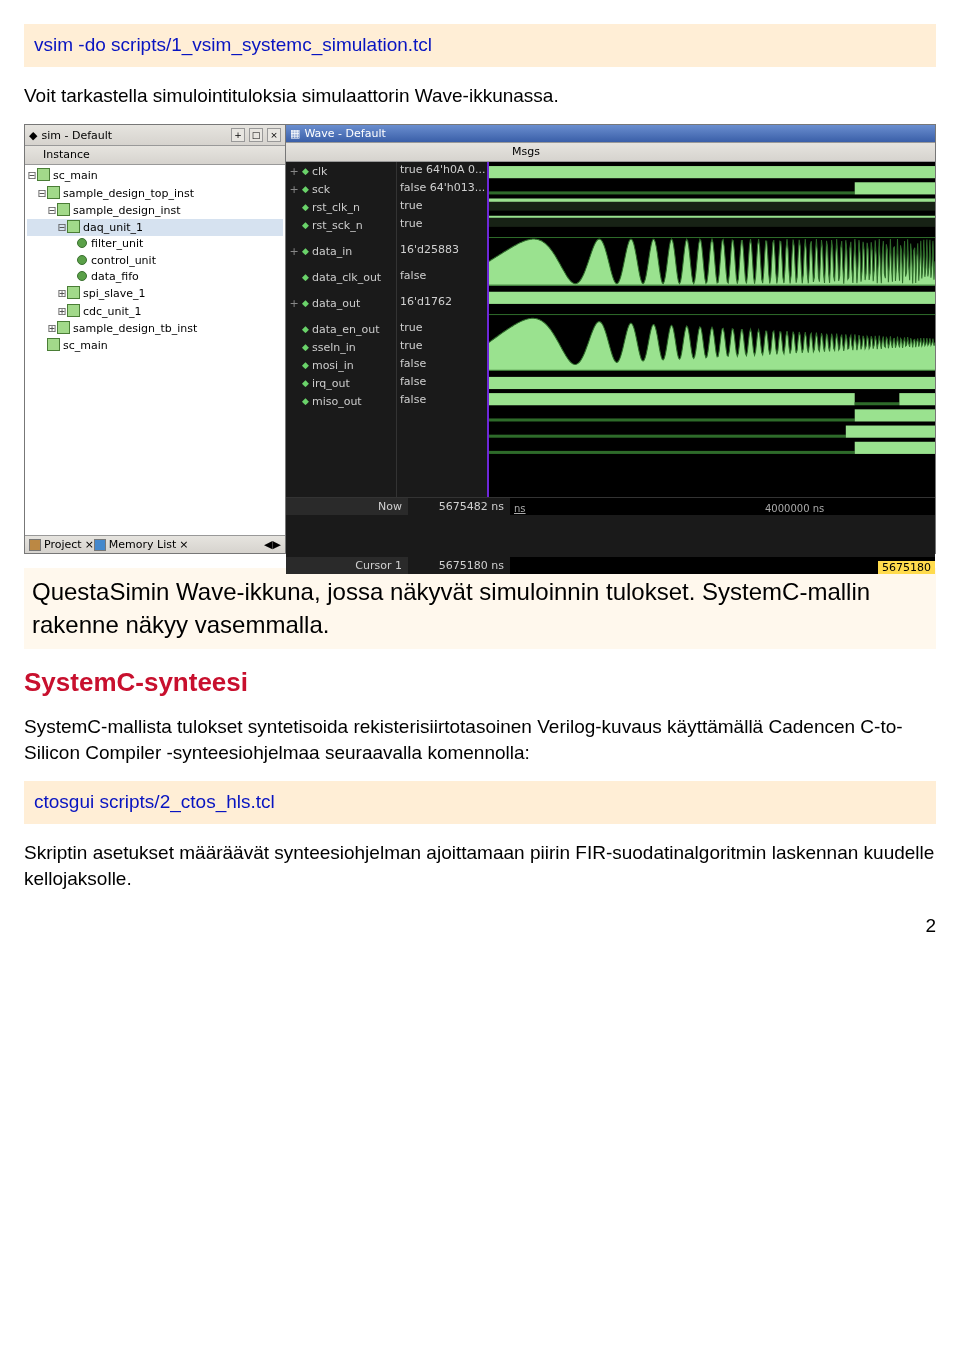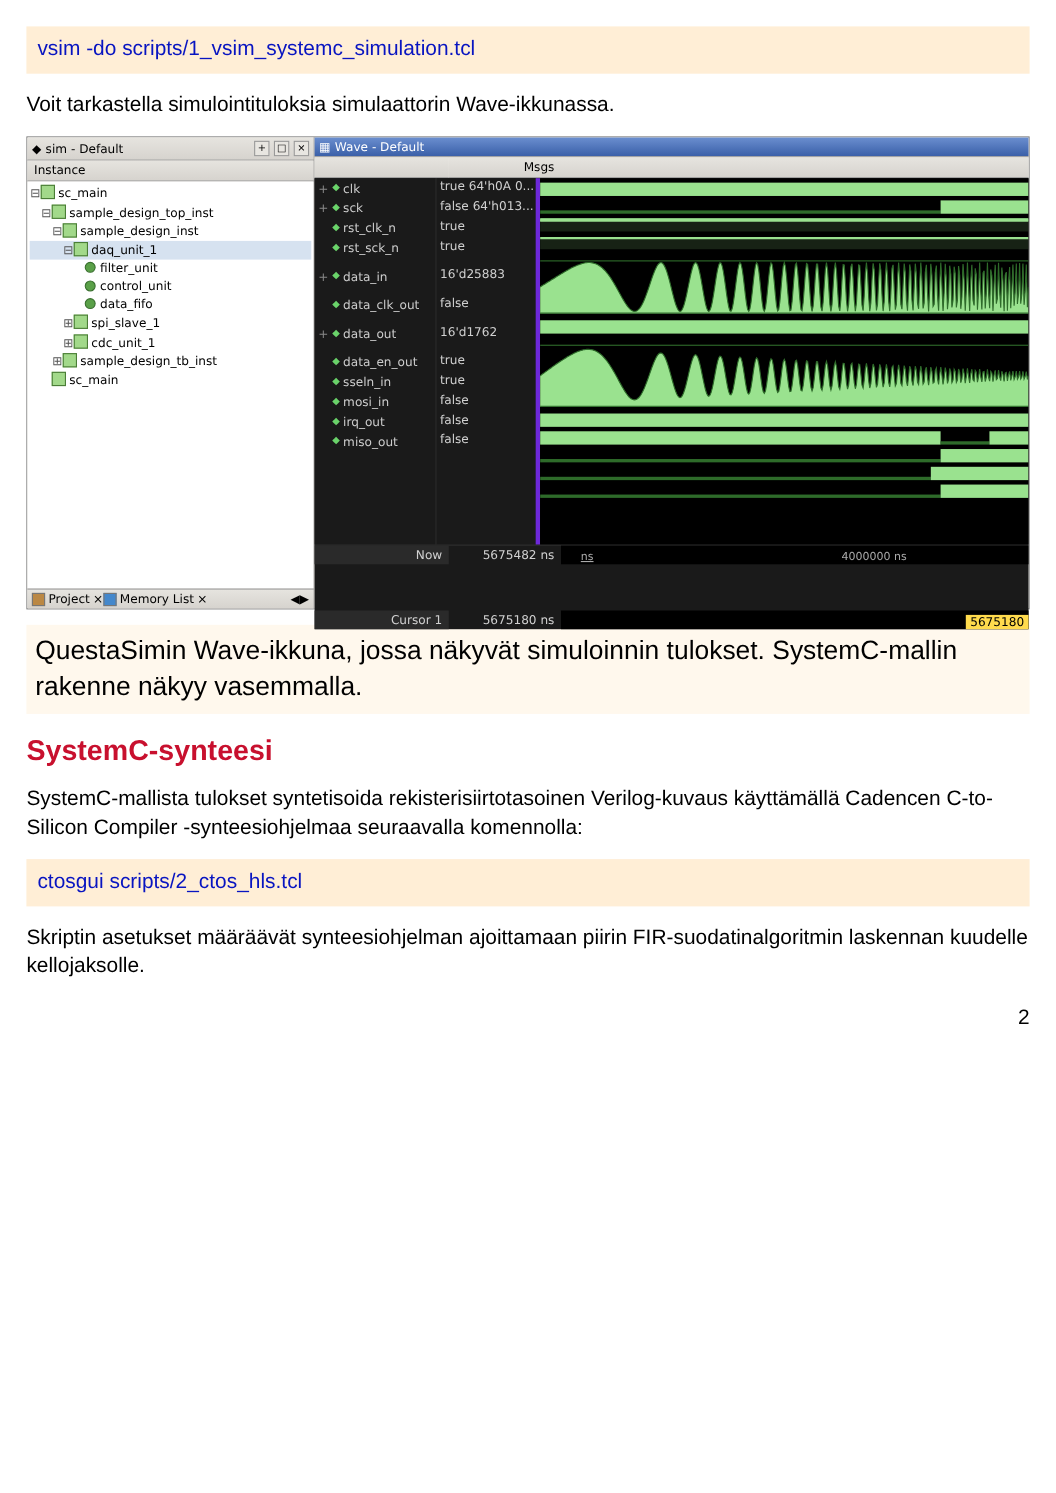--- a/index.html
+++ b/index.html
@@ -77,21 +77,21 @@
     background: #e8e6e1;
     border: 1px solid #999;
     width: 12px; height: 12px;
     display: inline-flex; align-items: center; justify-content: center;
     font-size: 9px;
     cursor: pointer;
   }
   .col-head {
     background: linear-gradient(#e6e4df, #d6d3ce);
     border-bottom: 1px solid #999;
-    padding: 2px 6px;
+    padding: 2px 18px;
     height: 14px;
   }
   .tree {
     flex: 1;
     background: #fff;
     padding: 2px;
     overflow: hidden;
     line-height: 1.3;
   }
   .tree-row { white-space: nowrap; padding: 1px 0; }
@@ -132,21 +132,21 @@
     width:110px; background:#1a1a1a; color:#ccc;
     font-size:11px;
     border-right:1px solid #333;
   }
   .sig-names .sn-row { padding:1px 3px; display:flex; align-items:center; gap:3px; white-space:nowrap;}
   .exp { color:#888; width:10px; display:inline-block; text-align:center;}
   .dia { color:#6ad36a; font-size:9px; }
   .sig-vals {
     width:90px; background:#1a1a1a; color:#d0d0d0;
     font-size:11px;
-    border-right:4px solid #6d28d9;
+    border-right:2px solid #6d28d9;
   }
   .sig-vals .sv-row { padding:1px 3px; white-space:nowrap;}
   .wave-area {
     flex:1; background:#000; position:relative;
   }
   .wave-svg { width:100%; height:100%; display:block; }
 
   .col-head-right { text-align:right; padding-right:6px;}
   .status-rows {
     background:#1a1a1a; color:#d0d0d0;
@@ -346,21 +346,21 @@
             <rect x="360.79999999999995" y="276" width="79.2" height="12" fill="#9ae28f"></rect>
           </svg>
       </div>
     </div>
 
     <div class="status-rows">
       <div class="srow">
         <div class="lab"><span>Now</span></div>
         <div class="val"><span>5675482 ns</span></div>
         <div class="track">
-          <span class="tick-ns" style="left:18px;text-decoration:underline;">ns</span>
+          <span class="tick-ns" style="left:4px;text-decoration:underline;">ns</span>
           <span class="tick-ns" style="left:60%;">4000000 ns</span>
         </div>
       </div>
       <div class="srow">
         <div class="lab"><span>Cursor 1</span></div>
         <div class="val"><span>5675180 ns</span></div>
         <div class="track">
           <span class="ruler-end">5675180</span>
         </div>
       </div>

